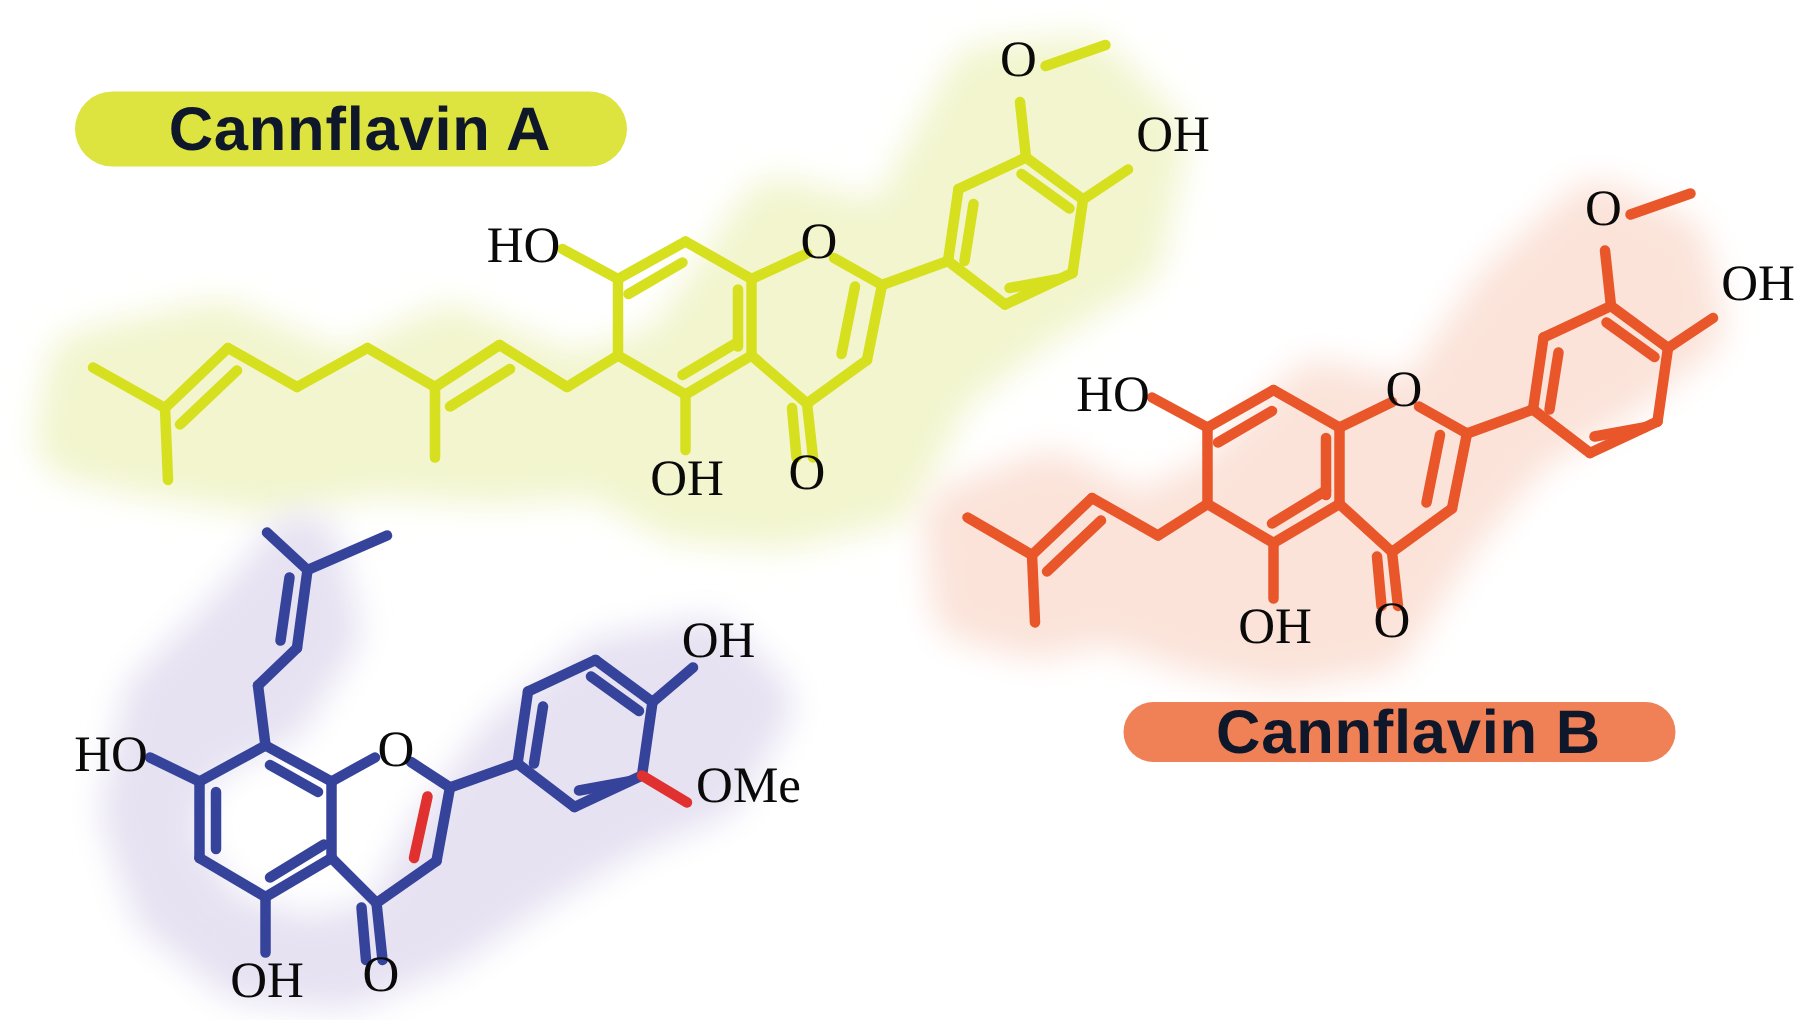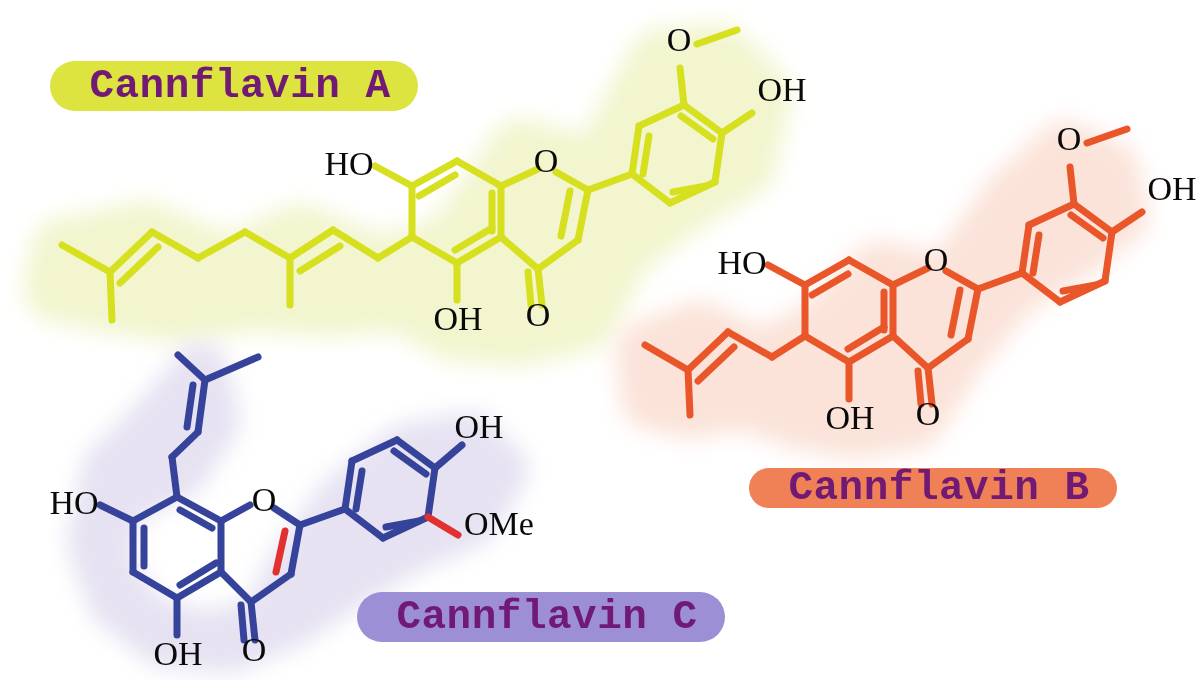--- a/index.html
+++ b/index.html
@@ -2,22 +2,22 @@
 <html><head>
 <meta charset="utf-8">
 <style>
   html,body{margin:0;padding:0;background:#ffffff;}
   body{width:1201px;height:680px;position:relative;overflow:hidden;
        font-family:"Liberation Serif",serif;}
   #stage{position:absolute;left:0;top:0;width:1201px;height:680px;}
   svg.molsvg{position:absolute;left:0;top:0;width:1201px;height:680px;overflow:visible;}
   .hl-label{position:absolute;display:flex;align-items:center;justify-content:center;
             border-radius:26px;}
-  .hl-label span{font-family:Liberation Mono, monospace;font-weight:700;
-            color:#701a75;white-space:nowrap;letter-spacing:0.5px;margin-left:12px;}
+  .hl-label span{font-family:Liberation Sans, sans-serif;font-weight:700;
+            color:#0f172a;white-space:nowrap;letter-spacing:0.5px;margin-left:12px;}
   .atom{font-family:"Liberation Serif",serif;font-weight:400;fill:#0a0a0a;
         text-anchor:middle;dominant-baseline:middle;}
 </style>
 </head>
 <body>
 
 <div id="stage">
 
   <svg class="molsvg">
     <defs>
@@ -236,17 +236,14 @@
   </svg>
 
   <div class="hl-label" style="left:50px;top:61px;width:368px;height:50px;background:#DDE33F;">
     <span style="font-size:41px;">Cannflavin A</span>
   </div>
 
   <div class="hl-label" style="left:749px;top:468px;width:368px;height:40px;background:#F08056;">
     <span style="font-size:41px;">Cannflavin B</span>
   </div>
 
-  <div class="hl-label" style="left:357px;top:592px;width:368px;height:50px;background:#9D8FD6;">
-    <span style="font-size:41px;">Cannflavin C</span>
-  </div>
 
 </div>
 
 </body></html>

